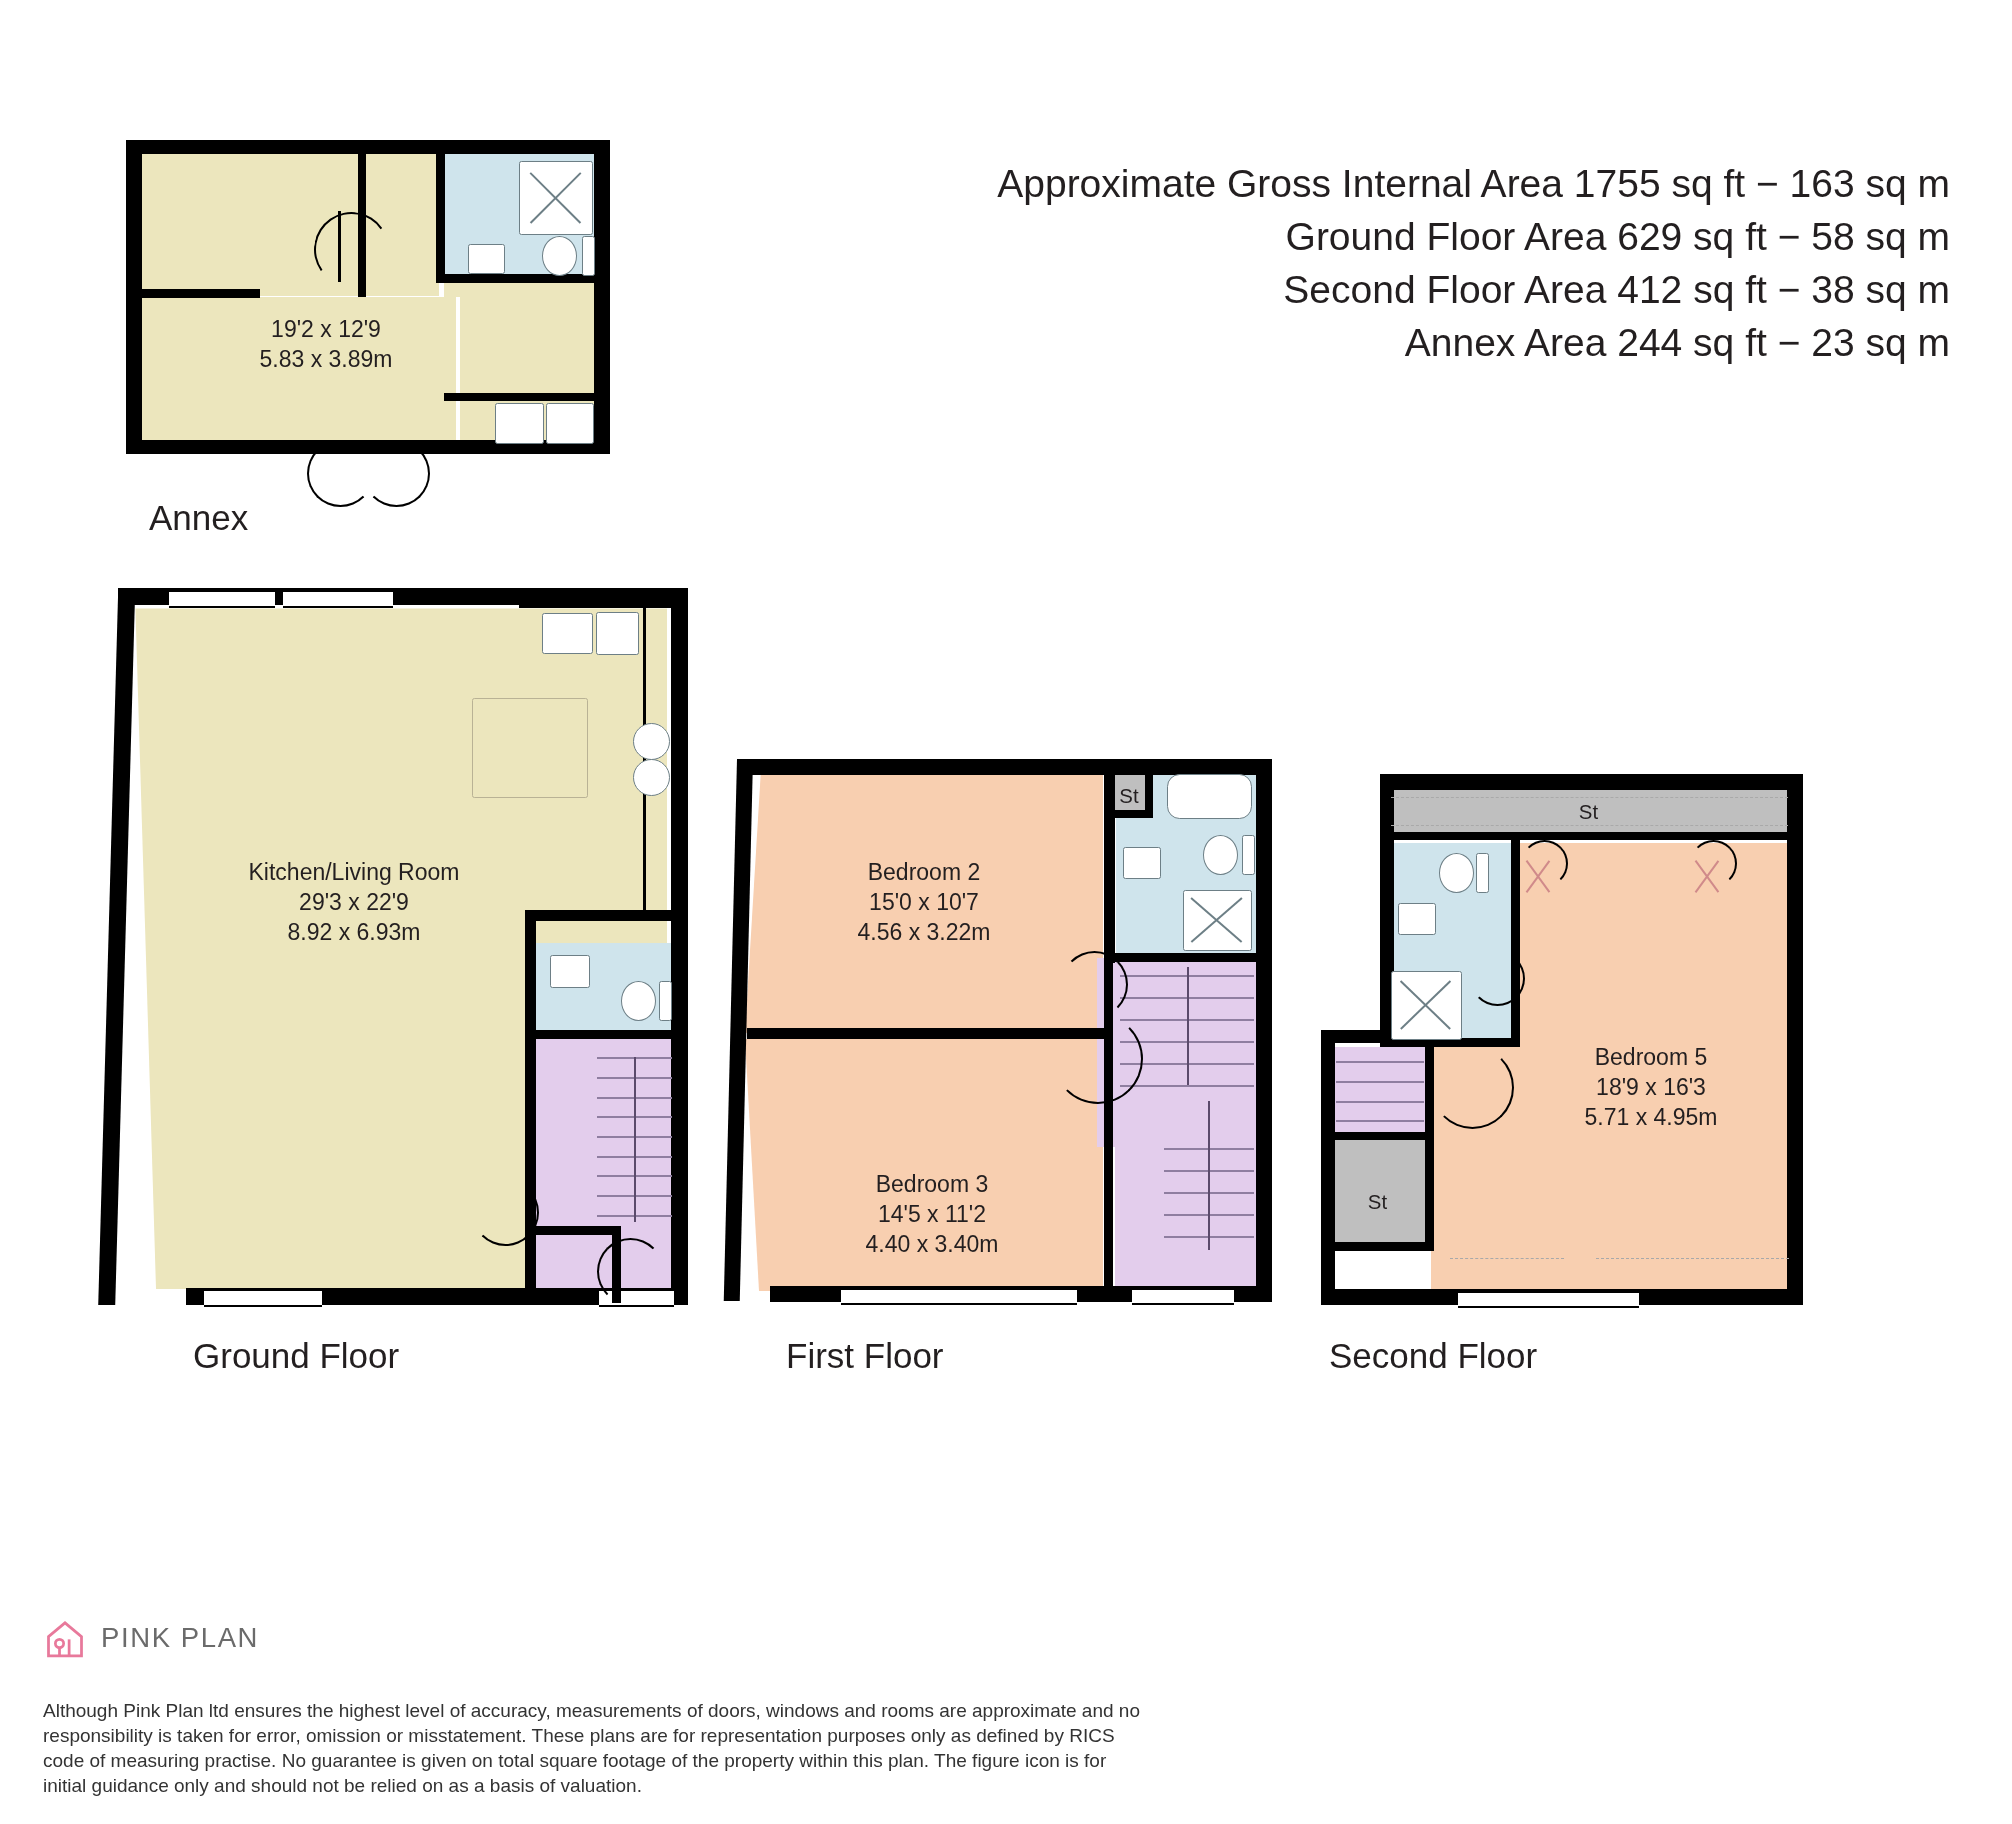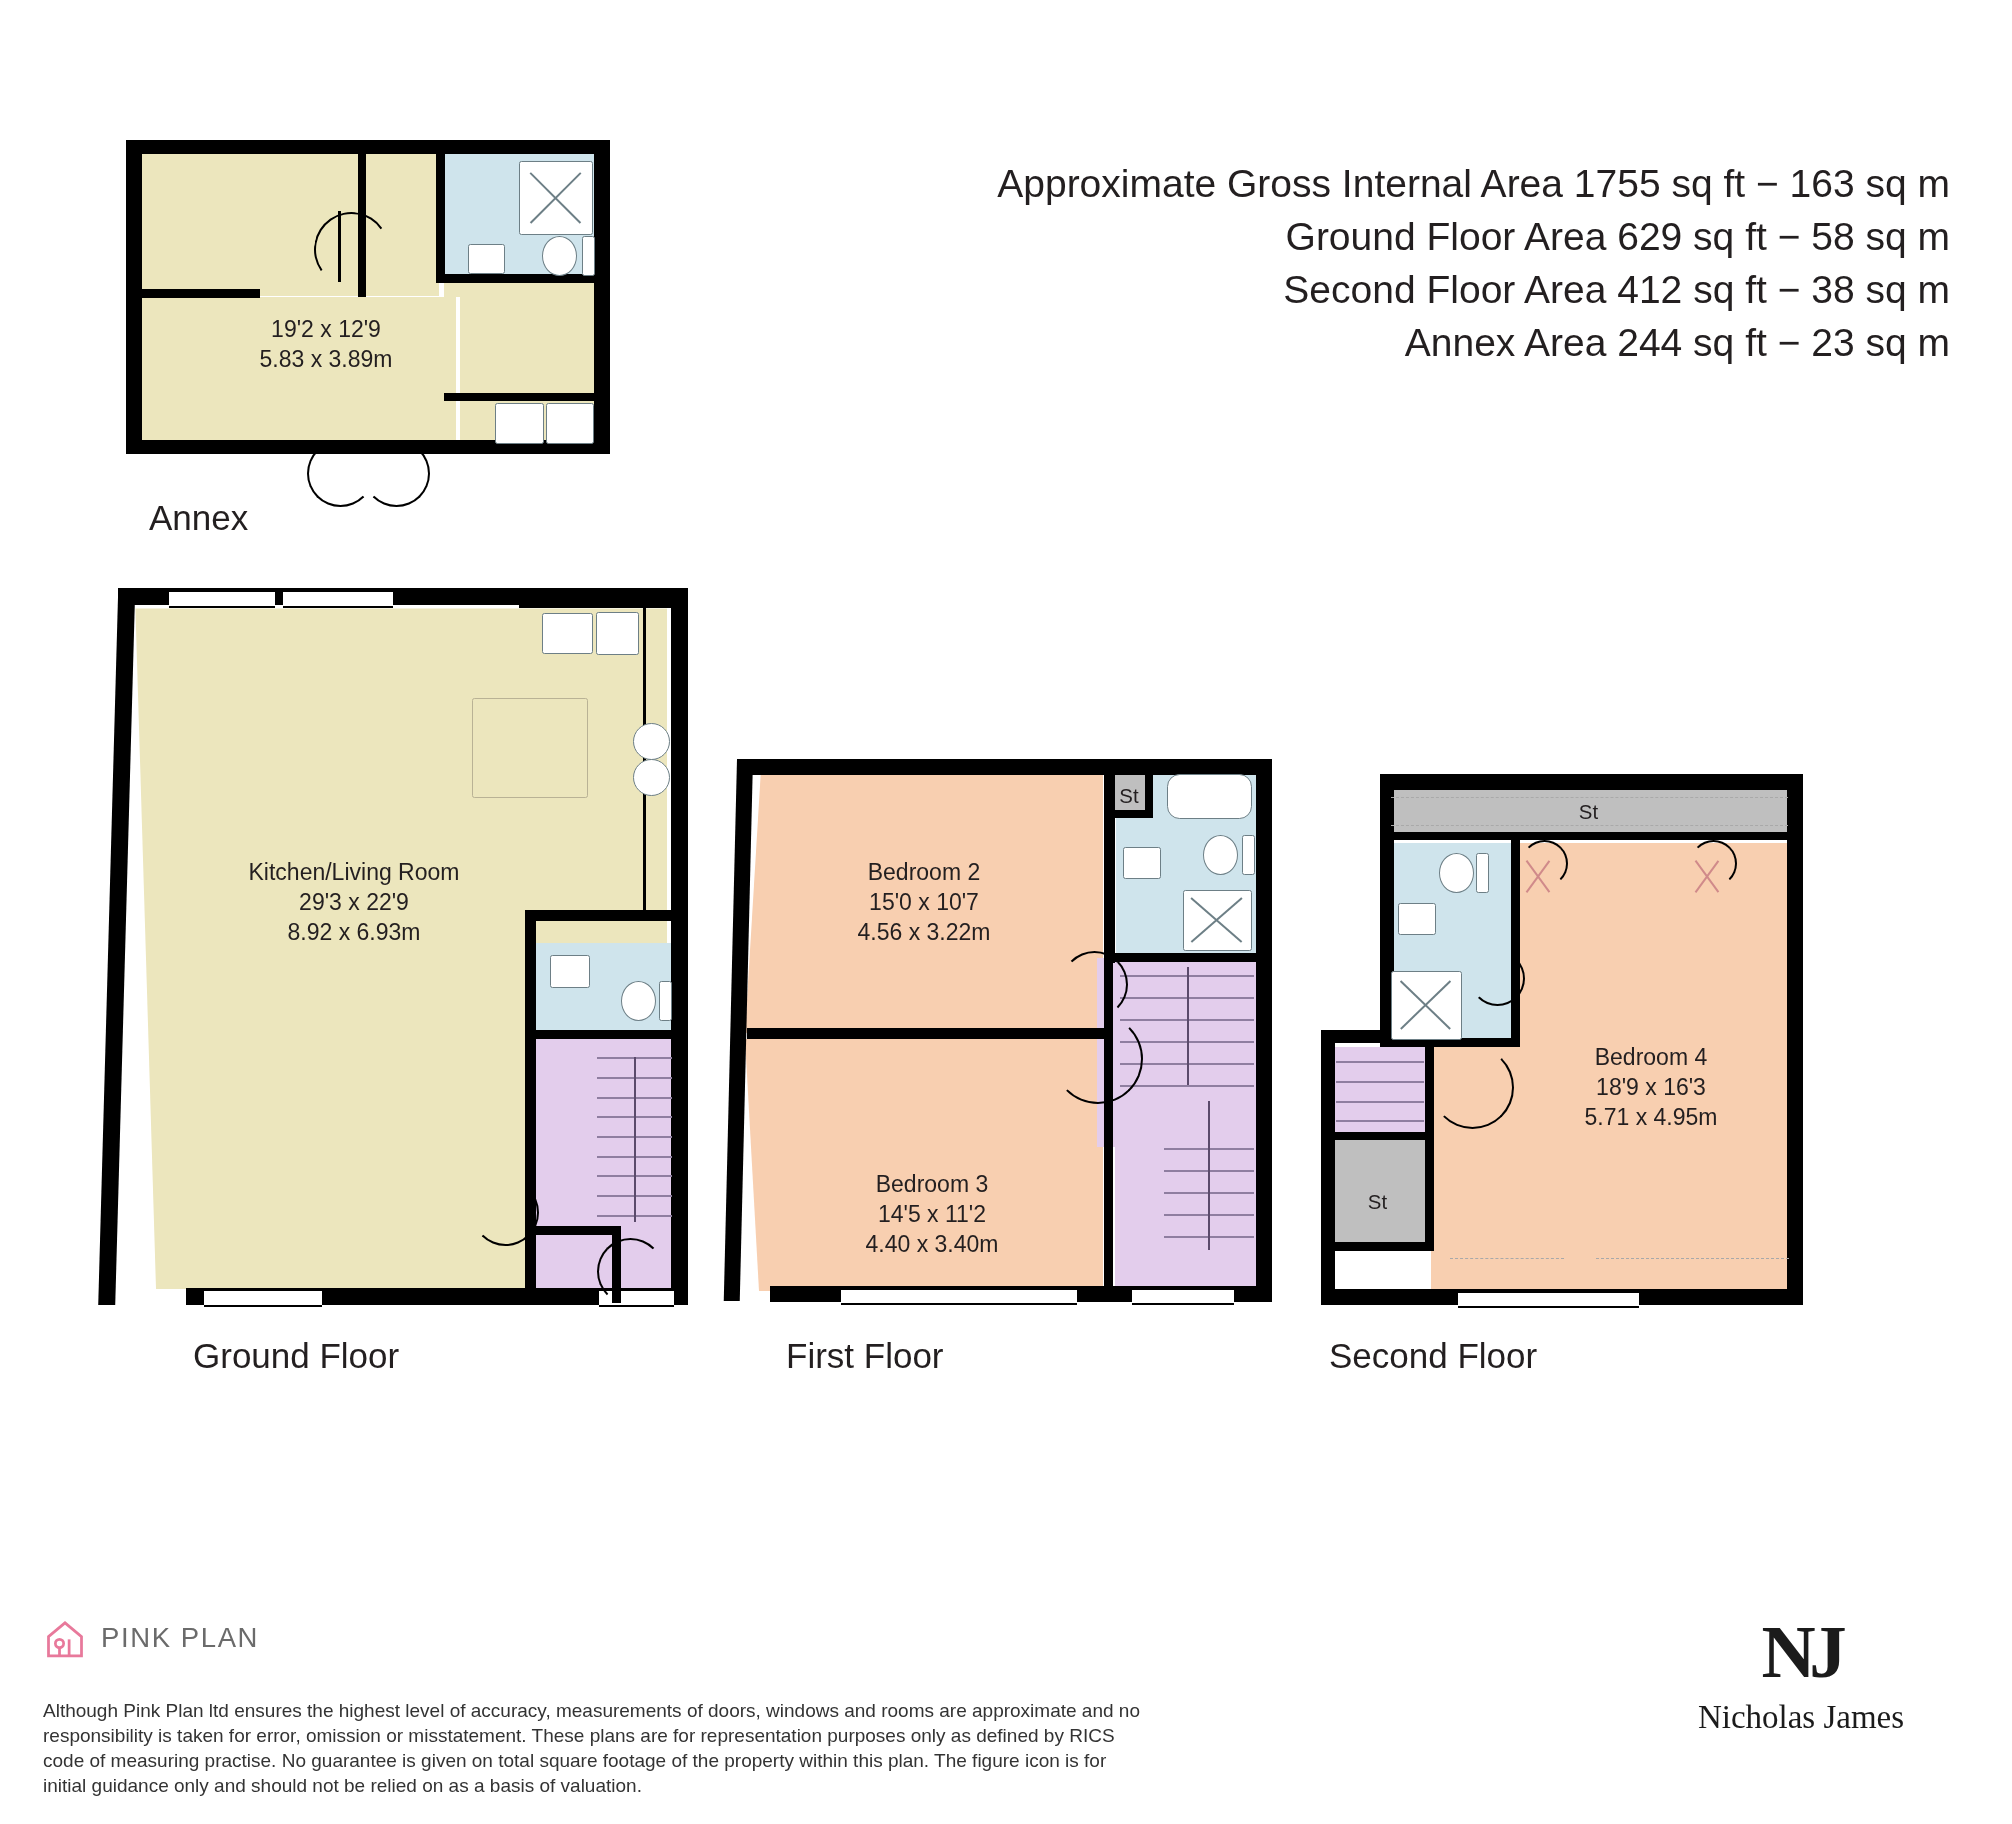--- a/index.html
+++ b/index.html
@@ -397,21 +397,21 @@
       <div class="stairstep" style="left:1336px; top:1101px; width:88px;"></div>
       <div class="stairstep" style="left:1336px; top:1120px; width:88px;"></div>
     </div>
 
     <div class="doorarc" style="left:1431px; top:1046px; width:79px; height:79px; border-color:transparent #000 #000 transparent;"></div>
 
     <div class="label st" style="left:1553px; top:797px; width:71px;">St</div>
     <div class="label st" style="left:1338px; top:1187px; width:79px;">St</div>
 
     <div class="label" style="left:1533px; top:1042px; width:236px;">
-      <div>Bedroom 4</div>
+      <div>Bedroom 5</div>
       <div>18'9 x 16'3</div>
       <div>5.71 x 4.95m</div>
     </div>
 
     <div class="floor-caption" style="left:1329px; top:1336px;">Second Floor</div>
   </div>
 
   <div class="footer-logo">
     <span style="display:inline-block; width:44px; height:44px;">
       <svg viewBox="0 0 64 64" width="44" height="44" aria-hidden="true">
@@ -419,19 +419,15 @@
         <circle cx="24" cy="40" r="6" fill="none" stroke="#e8799b" stroke-width="4"></circle>
         <path d="M24 46 L24 58" stroke="#e8799b" stroke-width="4" fill="none"></path>
         <path d="M38 34 L38 58" stroke="#e8799b" stroke-width="4" fill="none"></path>
       </svg>
     </span>
     <span class="logo-text">PINK PLAN</span>
   </div>
 
   <div class="disclaimer">Although Pink Plan ltd ensures the highest level of accuracy, measurements of doors, windows and rooms are approximate and no responsibility is taken for error, omission or misstatement. These plans are for representation purposes only as defined by RICS code of measuring practise. No guarantee is given on total square footage of the property within this plan. The figure icon is for initial guidance only and should not be relied on as a basis of valuation.</div>
 
-  <div class="brand">
-    <div class="monogram">NJ</div>
-    <div class="brand-name">Nicholas James</div>
-  </div>
 
 </div>
 
 
 </body></html>

